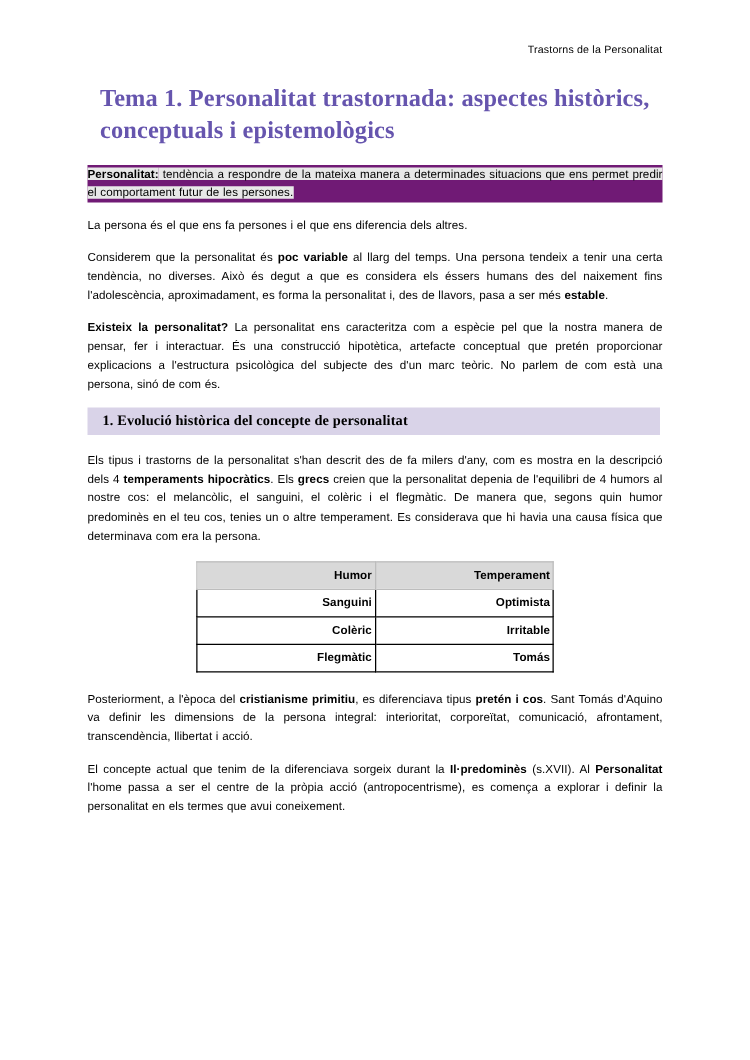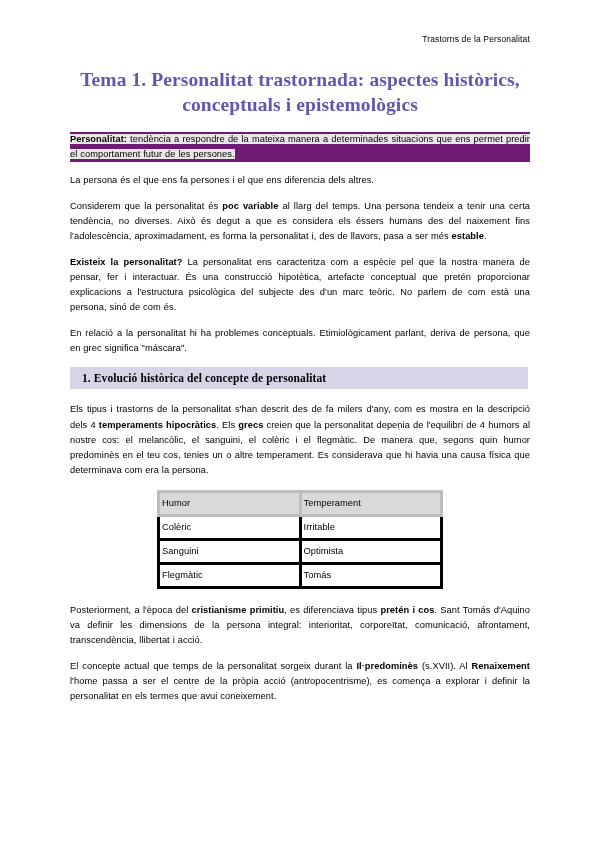--- a/index.html
+++ b/index.html
@@ -36,21 +36,20 @@
     left: 70px;
     top: 68px;
     width: 460px;
   }
   h1.doc-title {
     font-family: "Liberation Serif", serif;
     color: #6655ae;
     font-size: 19.5px;
     font-weight: bold;
     line-height: 1.28;
-    text-align: center;
     margin: 0 0 14px 0;
     letter-spacing: 0.1px;
     padding: 0 10px;
   }
   p.para {
     font-size: 9.3px;
     line-height: 1.62;
     text-align: justify;
     margin: 0 0 11px 0;
     letter-spacing: 0.05px;
@@ -78,24 +77,24 @@
     letter-spacing: 0.1px;
   }
   table.humor-table {
     border-collapse: collapse;
     margin: 12px auto 14px auto;
     width: 286px;
     table-layout: fixed;
   }
   table.humor-table th,
   table.humor-table td {
-    border: 3px solid #000000;
+    border: 1px solid #000000;
     font-size: 9.3px;
-    font-weight: normal;
-    text-align: left;
+    font-weight: bold;
+    text-align: right;
     padding: 5.5px 2px;
     letter-spacing: 0.05px;
   }
   table.humor-table th {
     background: #d9d9d9;
     border-color: #bdbdbd;
   }
   table.humor-table td {
     background: #ffffff;
   }
@@ -112,47 +111,46 @@
     <h1 class="doc-title">Tema 1. Personalitat trastornada: aspectes històrics, conceptuals i epistemològics</h1>
 
     <p class="para highlight"><span class="b hl">Personalitat:</span><span class="hl"> tendència a respondre de la mateixa manera a determinades situacions que ens permet predir el comportament futur de les persones.</span></p>
 
     <p class="para">La persona és el que ens fa persones i el que ens diferencia dels altres.</p>
 
     <p class="para"><span>Considerem que la personalitat és </span><span class="b">poc variable</span><span> al llarg del temps. Una persona tendeix a tenir una certa tendència, no diverses. Això és degut a que es considera els éssers humans des del naixement fins l'adolescència, aproximadament, es forma la personalitat i, des de llavors, pasa a ser més </span><span class="b">estable</span><span>.</span></p>
 
     <p class="para"><span class="b">Existeix la personalitat?</span><span> La personalitat ens caracteritza com a espècie pel que la nostra manera de pensar, fer i interactuar. És una construcció hipotètica, artefacte conceptual que pretén proporcionar explicacions a l'estructura psicològica del subjecte des d'un marc teòric. No parlem de com està una persona, sinó de com és.</span></p>
 
-    <p class="para">En relació a la personalitat hi ha problemes conceptuals. Etimiològicament parlant, deriva de persona, que en grec significa "máscara".</p>
 
     <h2 class="section-heading">1. Evolució històrica del concepte de personalitat</h2>
 
     <p class="para"><span>Els tipus i trastorns de la personalitat s'han descrit des de fa milers d'any, com es mostra en la descripció dels 4 </span><span class="b">temperaments hipocràtics</span><span>. Els </span><span class="b">grecs</span><span> creien que la personalitat depenia de l'equilibri de 4 humors al nostre cos: el melancòlic, el sanguini, el colèric i el flegmàtic. De manera que, segons quin humor predominès en el teu cos, tenies un o altre temperament. Es considerava que hi havia una causa física que determinava com era la persona.</span></p>
 
     <table class="humor-table">
       <thead>
         <tr>
           <th>Humor</th>
           <th>Temperament</th>
         </tr>
       </thead>
       <tbody>
         <tr>
+          <td>Sanguini</td>
+          <td>Optimista</td>
+        </tr>
+        <tr>
           <td>Colèric</td>
           <td>Irritable</td>
-        </tr>
-        <tr>
-          <td>Sanguini</td>
-          <td>Optimista</td>
         </tr>
         <tr>
           <td>Flegmàtic</td>
           <td>Tomás</td>
         </tr>
       </tbody>
     </table>
 
     <p class="para"><span>Posteriorment, a l'època del </span><span class="b">cristianisme primitiu</span><span>, es diferenciava tipus </span><span class="b">pretén i cos</span><span>. Sant Tomás d'Aquino va definir les dimensions de la persona integral: interioritat, corporeïtat, comunicació, afrontament, transcendència, llibertat i acció.</span></p>
 
-    <p class="para"><span>El concepte actual que temps de la personalitat sorgeix durant la </span><span class="b">Il·predominès</span><span> (s.XVII). Al </span><span class="b">Renaixement</span><span> l'home passa a ser el centre de la pròpia acció (antropocentrisme), es comença a explorar i definir la personalitat en els termes que avui coneixement.</span></p>
+    <p class="para"><span>El concepte actual que tenim de la diferenciava sorgeix durant la </span><span class="b">Il·predominès</span><span> (s.XVII). Al </span><span class="b">Personalitat</span><span> l'home passa a ser el centre de la pròpia acció (antropocentrisme), es comença a explorar i definir la personalitat en els termes que avui coneixement.</span></p>
 
   </div>
 </div>
 
 </body></html>

